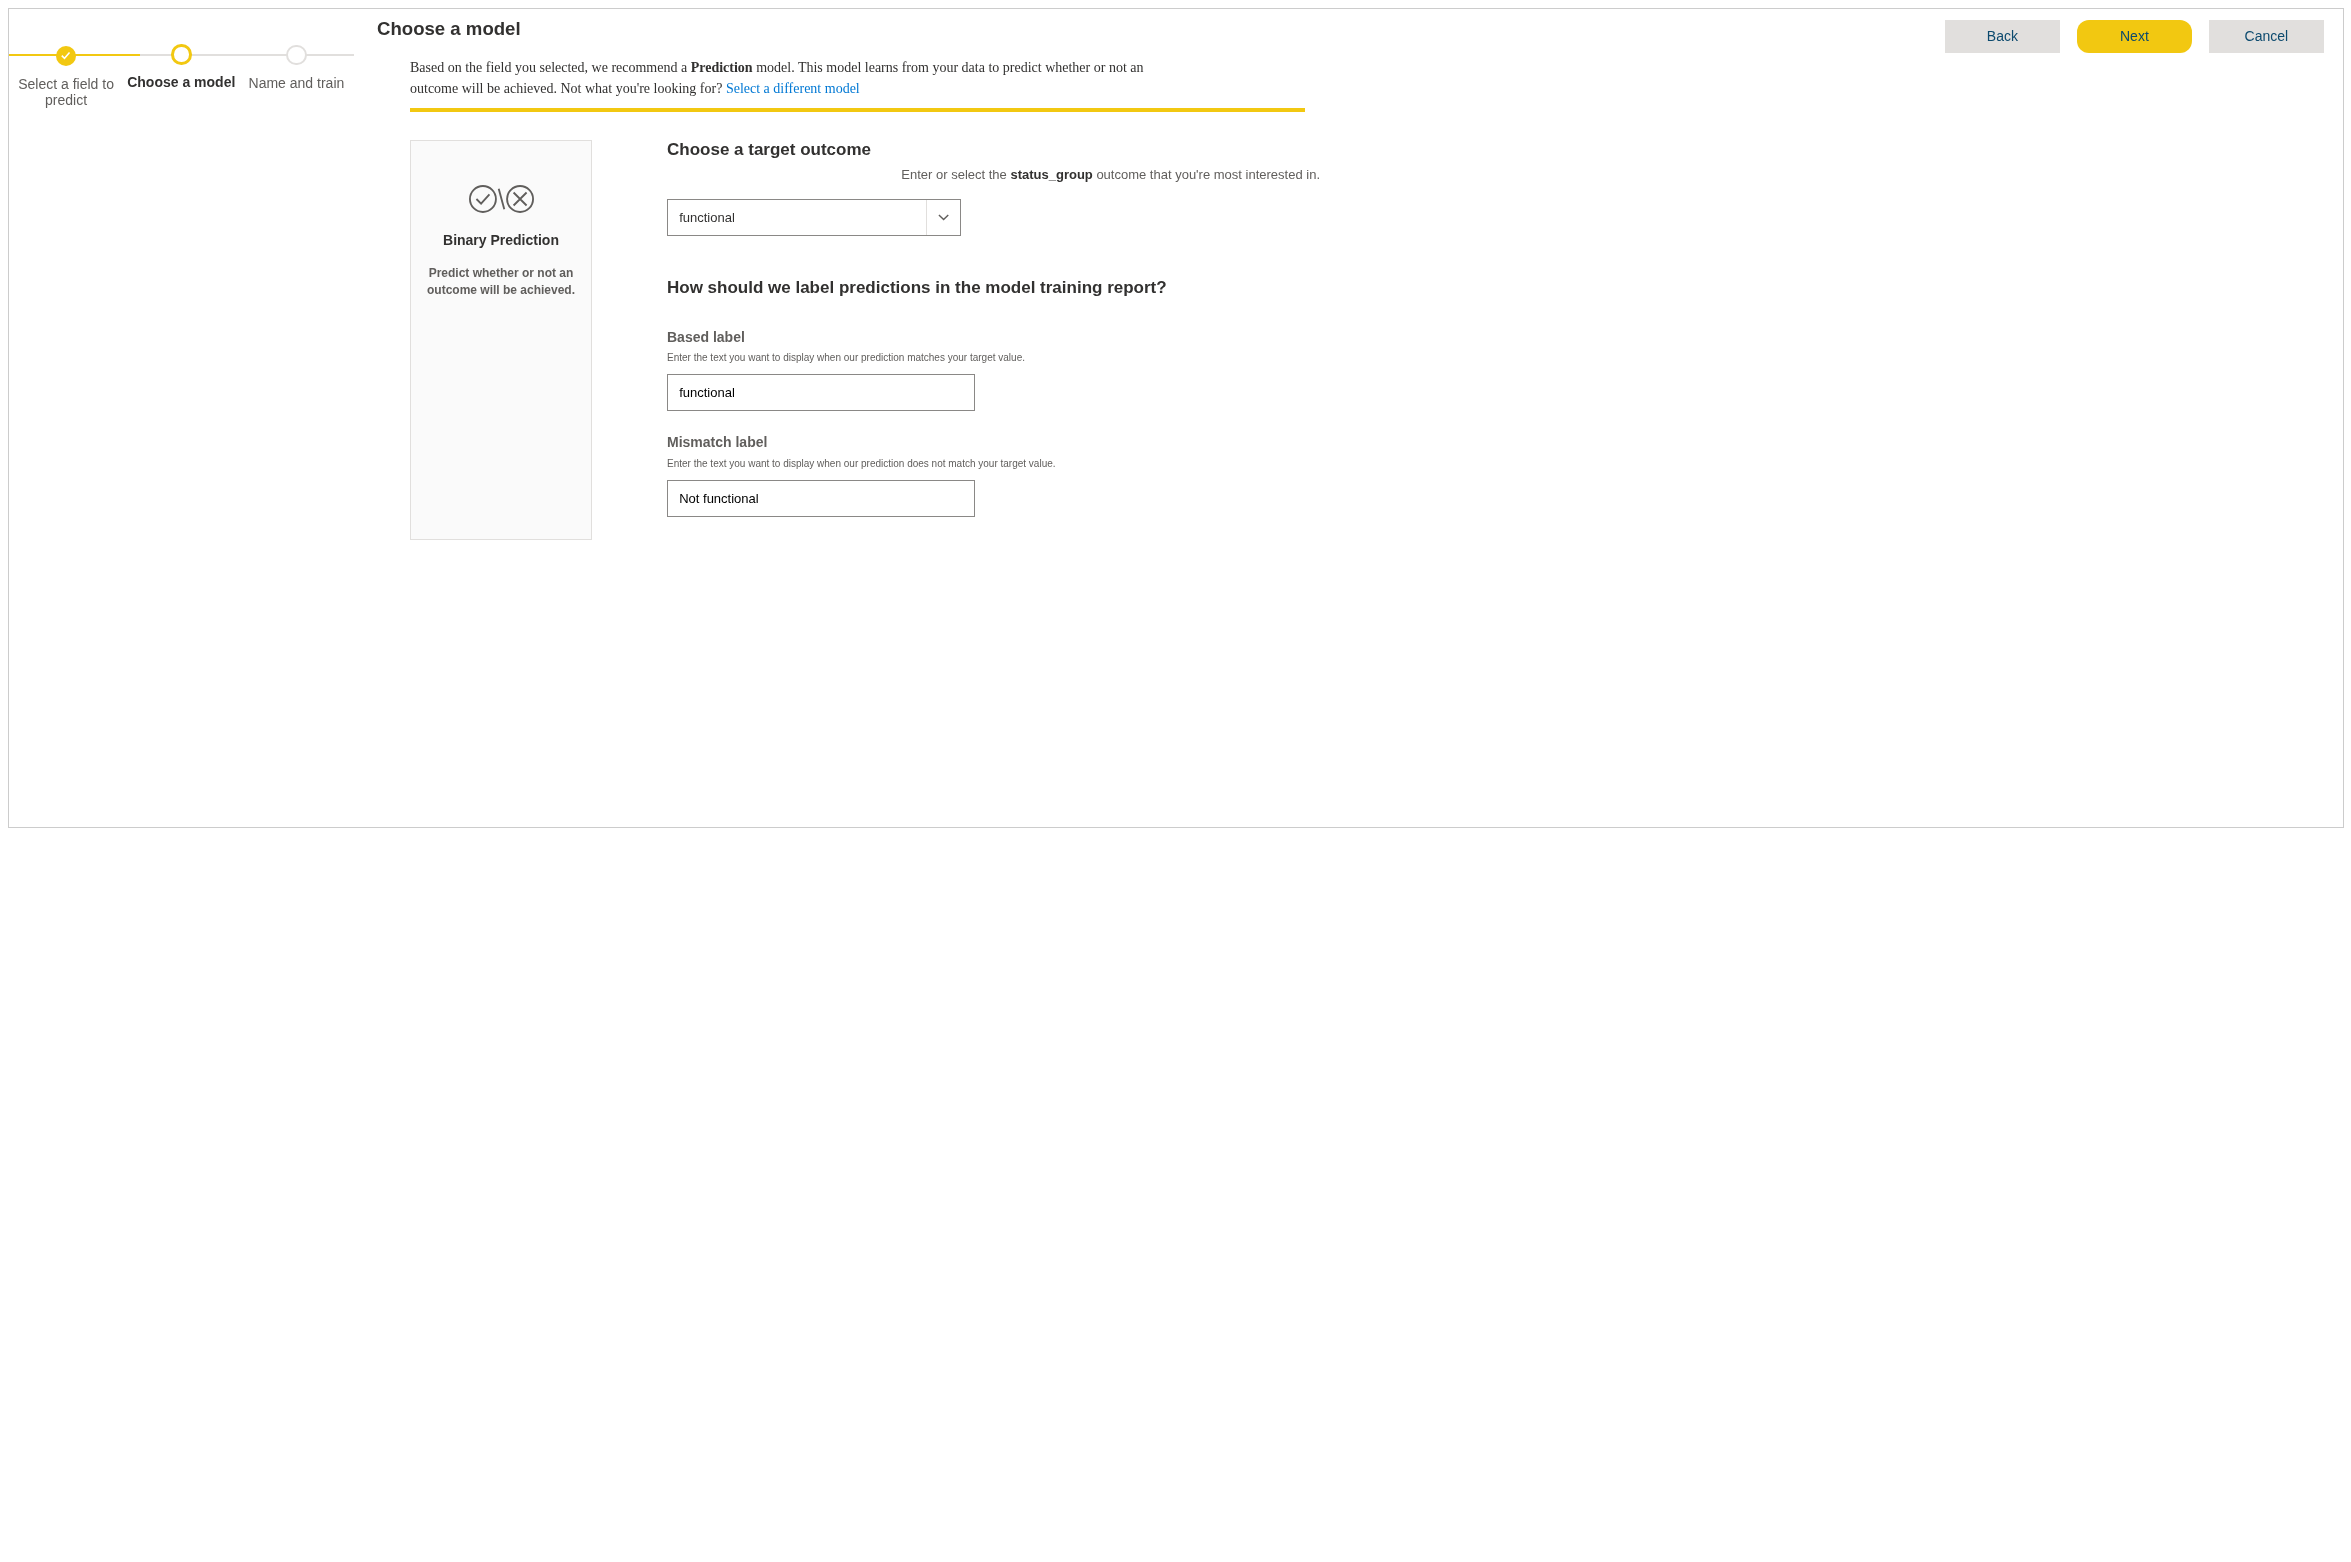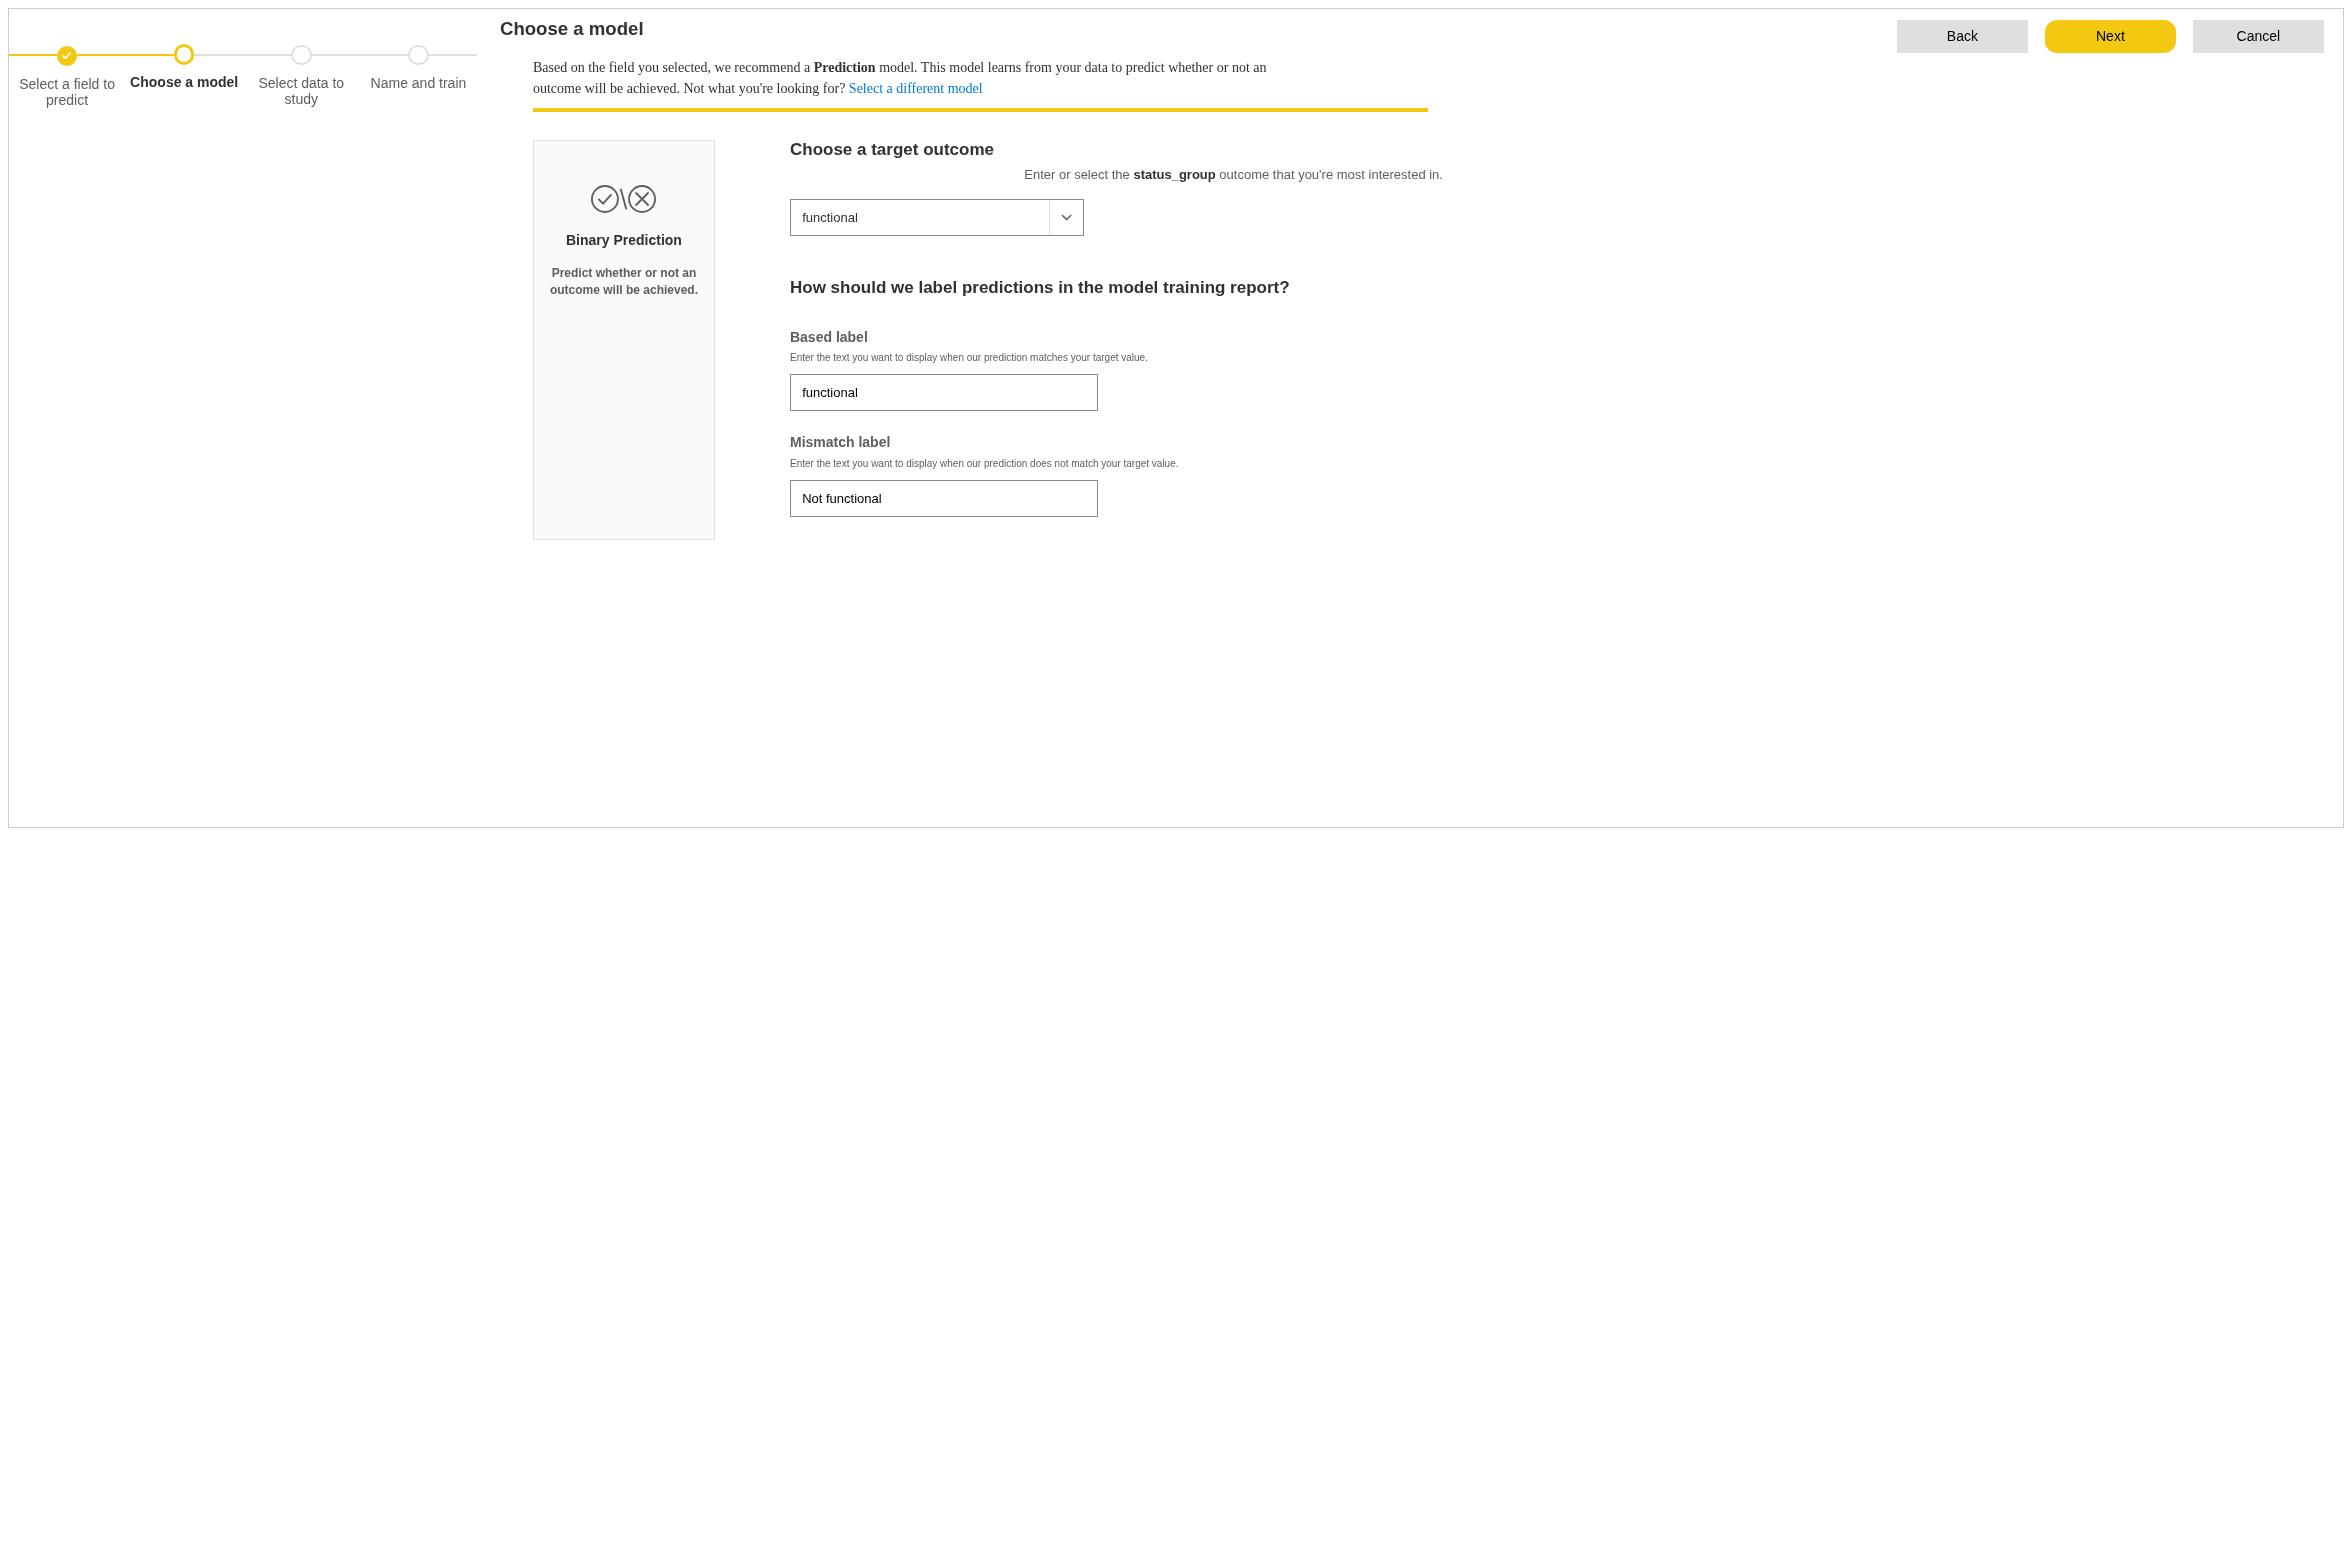--- a/index.html
+++ b/index.html
@@ -207,27 +207,27 @@
       font-family: inherit;
       margin-bottom: 23px;
     }
     .footer {
       display: flex;
       justify-content: flex-end;
       gap: 17px;
       padding: 11.2px 18.6px 14px 18.6px;
     }
     .footer-btn {
-      width: 131px;
+      width: 115px;
       height: 33px;
       border: none;
       font-size: 14px;
       font-family: inherit;
       cursor: pointer;
-      color: #000000;
+      color: #0c4a6e;
     }
     .btn-secondary {
       background: #e1dfdd;
     }
     .btn-primary {
       background: #f2c811;
       border-radius: 12px;
     }
     .checkmark-svg {
       width: 9.3px;
@@ -250,24 +250,20 @@
           </svg>
       </div>
       <div class="step-label">Select a field to predict</div>
     </div>
 
     <div class="step">
       <div class="step-circle current"></div>
       <div class="step-label current">Choose a model</div>
     </div>
 
-    <div class="step">
-      <div class="step-circle pending"></div>
-      <div class="step-label">Select data to study</div>
-    </div>
 
     <div class="step">
       <div class="step-circle pending"></div>
       <div class="step-label">Name and train</div>
     </div>
   </div>
 
   <div class="content">
     <h1 class="page-title">Choose a model</h1>
 

